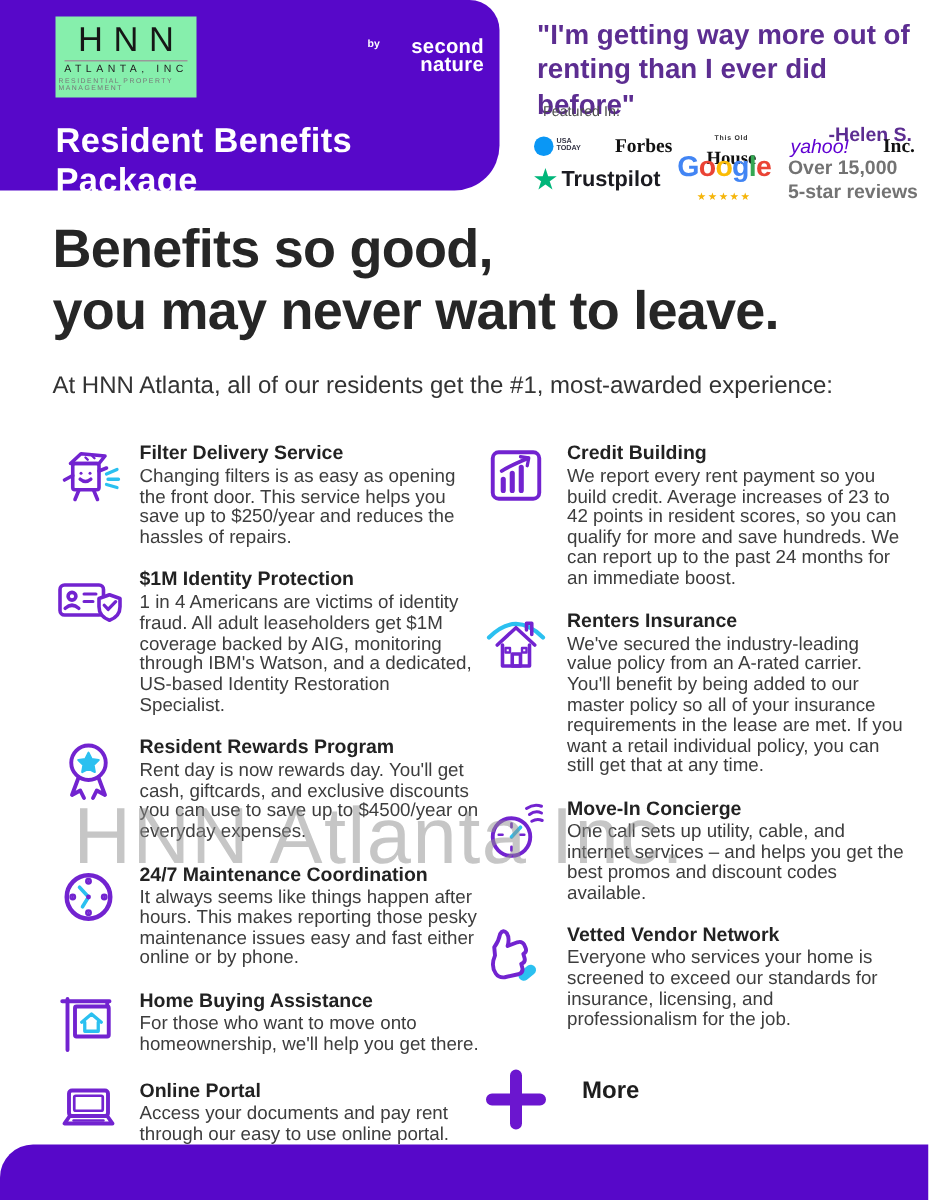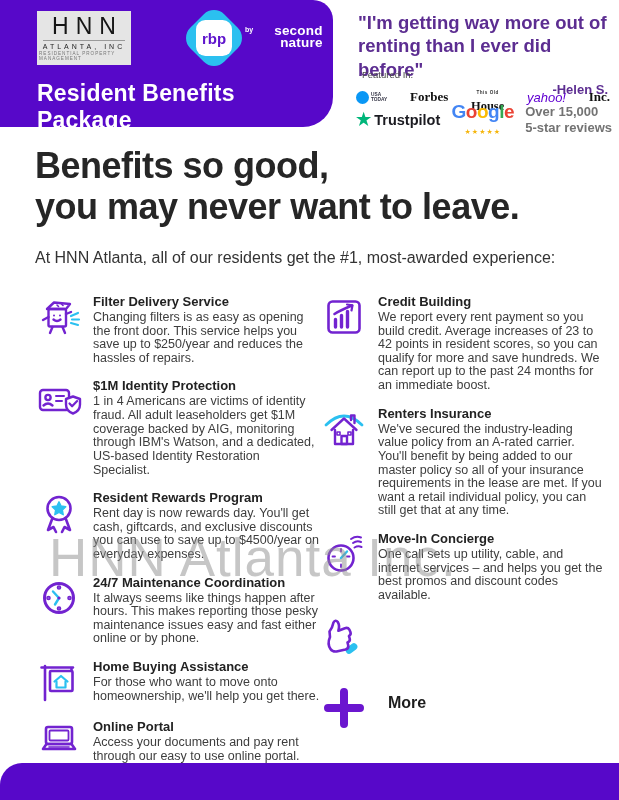--- a/index.html
+++ b/index.html
@@ -8,21 +8,21 @@
     position:relative; width:619px; height:800px; background:#ffffff;
     font-family:"Liberation Sans", sans-serif; overflow:hidden; color:#2b2b2b;
   }
   
   .header-block {
     position:absolute; left:0; top:0; width:333px; height:127px;
     background:#5708c9; border-radius:0 20px 30px 0;
   }
   .logo-card {
     position:absolute; left:37px; top:11px; width:94px; height:54px;
-    background:#e5e5e5; display:flex; flex-direction:column; align-items:center;
+    background:#86efac; display:flex; flex-direction:column; align-items:center;
     justify-content:center; padding:3px 2px;
   }
   .logo-hnn { font-size:23px; font-weight:400; letter-spacing:7px; color:#161616; line-height:1; margin-left:7px; }
   .logo-atlanta { font-size:7px; letter-spacing:3px; color:#222; margin-top:2px; border-top:1px solid #999; padding-top:2px; }
   .logo-tagline { font-size:4.6px; letter-spacing:1px; color:#777; margin-top:1.5px; }
   .rbp-badge { position:absolute; left:189px; top:13px; width:50px; height:50px; }
   .rbp-outer { position:absolute; inset:1px; background:#2bc0f0; border-radius:30%; transform:rotate(45deg); }
   .rbp-inner { position:absolute; inset:7px; background:#ffffff; border-radius:26%; }
   .rbp-text { position:absolute; inset:0; display:flex; align-items:center; justify-content:center;
     color:#5e14cc; font-weight:bold; font-size:15px; }
@@ -82,25 +82,20 @@
 </style>
 </head>
 <body>
 
 <div class="header-block">
   <div class="logo-card">
     <div class="logo-hnn">HNN</div>
     <div class="logo-atlanta">ATLANTA, INC</div>
     <div class="logo-tagline">RESIDENTIAL PROPERTY MANAGEMENT</div>
   </div>
-  <div class="rbp-badge">
-    <div class="rbp-outer"></div>
-    <div class="rbp-inner"></div>
-    <div class="rbp-text">rbp</div>
-  </div>
   <div class="sn-wrap">
     <span class="sn-by">by</span>
     <span class="sn-name">
       <span>second</span><br>
       <span class="l2">nature</span>
     </span>
   </div>
   <div class="banner-title">Resident Benefits Package</div>
 </div>
 
@@ -301,20 +296,24 @@
       </div>
     </div>
 
     <div class="benefit">
       <div class="icon-wrap">
         <svg viewBox="0 0 48 48" fill="none" stroke="#7223d0" stroke-width="2.6" stroke-linecap="round" stroke-linejoin="round">
           <rect x="25" y="31" width="13" height="7" rx="3.5" fill="#2bc0f0" stroke="none" transform="rotate(-38 31.5 34.5)"></rect>
           <path d="M10 23 q-3 7 .5 12 q2 3 6 2.5 l9 -2 q3.5 -1 2.7 -4.3 l-.7 -2.7 q3 -1 2.2 -3.8 l-.8 -2.7 q2.5 -1.5 1.5 -4 l-1 -2.3 q-1.5 -2.5 -4.5 -1.5 l-6.5 2.5 q1.5 -5.5 -.5 -8.5 q-2.5 -3 -4.5 .5 q-1 5 -3.9 8.8 Z"></path>
         </svg>
       </div>
+      <div class="b-text">
+        <div class="b-title">Vetted Vendor Network</div>
+        <div class="b-desc">Everyone who services your home is screened to exceed our standards for insurance, licensing, and professionalism for the job.</div>
+      </div>
     </div>
 
     <div class="more-item">
       <div class="icon-wrap" style="height:38px;">
         <svg viewBox="0 0 48 48" fill="none" stroke="#6b16cf" stroke-width="8" stroke-linecap="round">
           <path d="M24 8 V40 M8 24 H40"></path>
         </svg>
       </div>
       <div class="more-label">More</div>
     </div>

